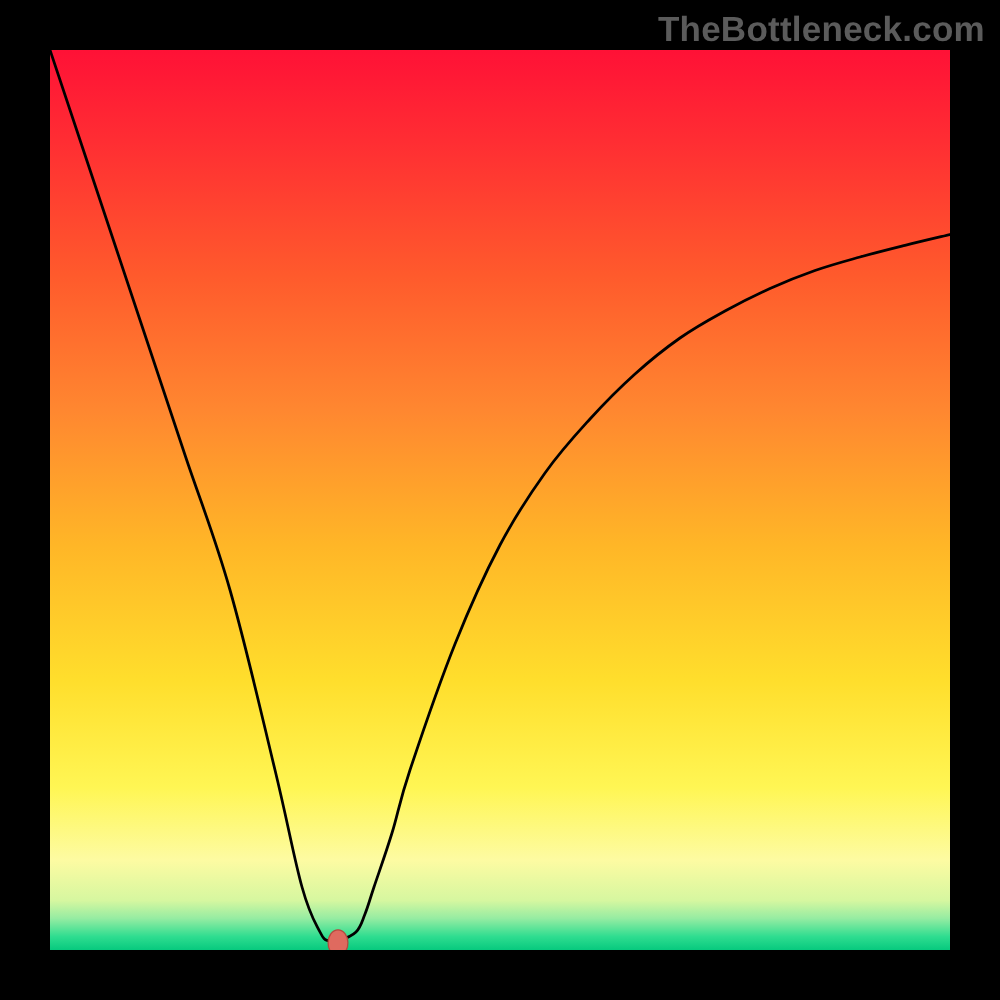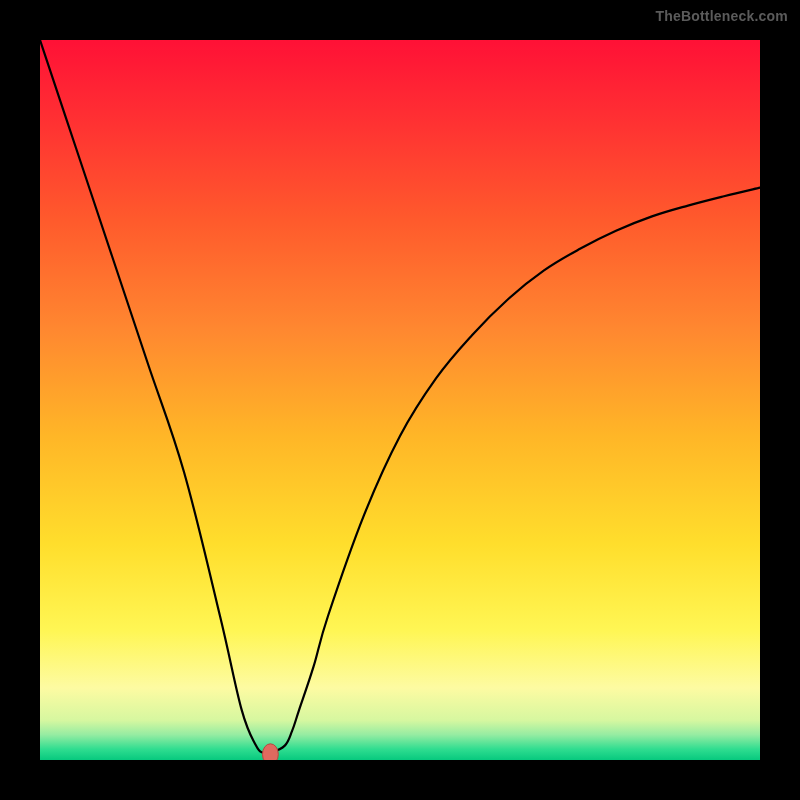--- a/index.html
+++ b/index.html
@@ -21,21 +21,21 @@
     left: 40px;
     top: 40px;
     width: 720px;
     height: 720px;
   }
   .watermark {
     position: absolute;
     top: 8px;
     right: 12px;
     font-family: Arial, Helvetica, sans-serif;
-    font-size: 14px;
+    font-size: 28px;
     font-weight: 600;
     color: #5b5b5b;
     letter-spacing: 0.2px;
     user-select: none;
   }
   svg {
     display: block;
   }
 </style>
 </head>

